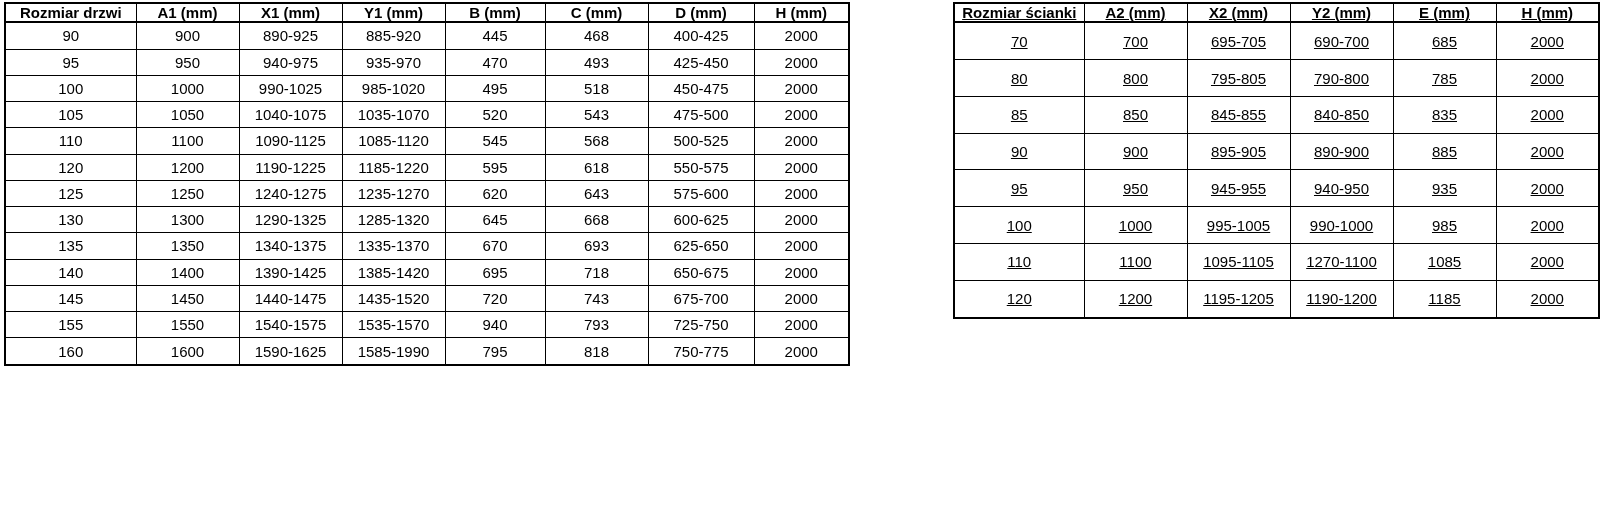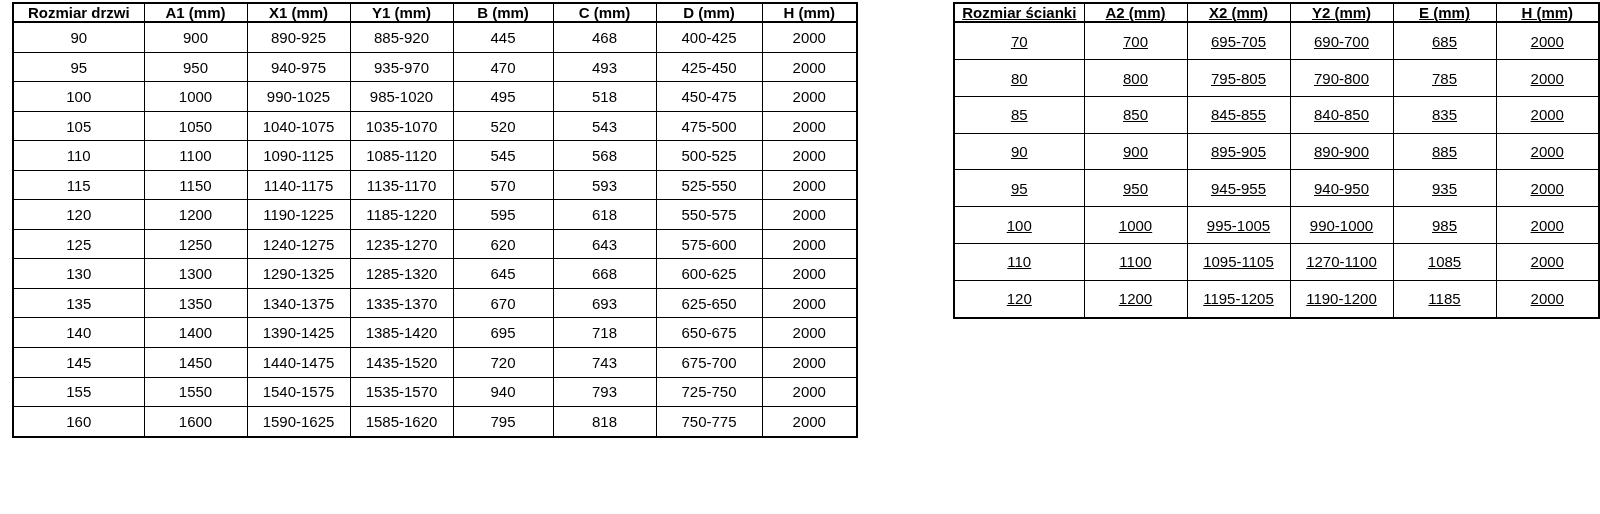--- a/index.html
+++ b/index.html
@@ -30,24 +30,24 @@
     vertical-align: middle;
     padding: 0 2px;
     overflow: hidden;
     white-space: nowrap;
   }
   table.spec-table thead th {
     font-weight: bold;
     border-bottom: 2px solid #000000;
   }
   #door-table {
-    left: 12px;
+    left: 4px;
     top: 2px;
     width: 846px;
-    height: 436px;
+    height: 364px;
   }
   #wall-table {
     left: 953px;
     top: 2px;
     width: 645px;
     height: 317px;
     text-decoration: underline;
   }
 </style>
 </head>
@@ -123,30 +123,20 @@
           <td>110</td>
           <td>1100</td>
           <td>1090-1125</td>
           <td>1085-1120</td>
           <td>545</td>
           <td>568</td>
           <td>500-525</td>
           <td>2000</td>
         </tr>
         <tr>
-          <td>115</td>
-          <td>1150</td>
-          <td>1140-1175</td>
-          <td>1135-1170</td>
-          <td>570</td>
-          <td>593</td>
-          <td>525-550</td>
-          <td>2000</td>
-        </tr>
-        <tr>
           <td>120</td>
           <td>1200</td>
           <td>1190-1225</td>
           <td>1185-1220</td>
           <td>595</td>
           <td>618</td>
           <td>550-575</td>
           <td>2000</td>
         </tr>
         <tr>
@@ -206,21 +196,21 @@
           <td>1535-1570</td>
           <td>940</td>
           <td>793</td>
           <td>725-750</td>
           <td>2000</td>
         </tr>
         <tr>
           <td>160</td>
           <td>1600</td>
           <td>1590-1625</td>
-          <td>1585-1620</td>
+          <td>1585-1990</td>
           <td>795</td>
           <td>818</td>
           <td>750-775</td>
           <td>2000</td>
         </tr>
       </tbody>
   </table>
 
   <table id="wall-table" class="spec-table">
     <colgroup>

